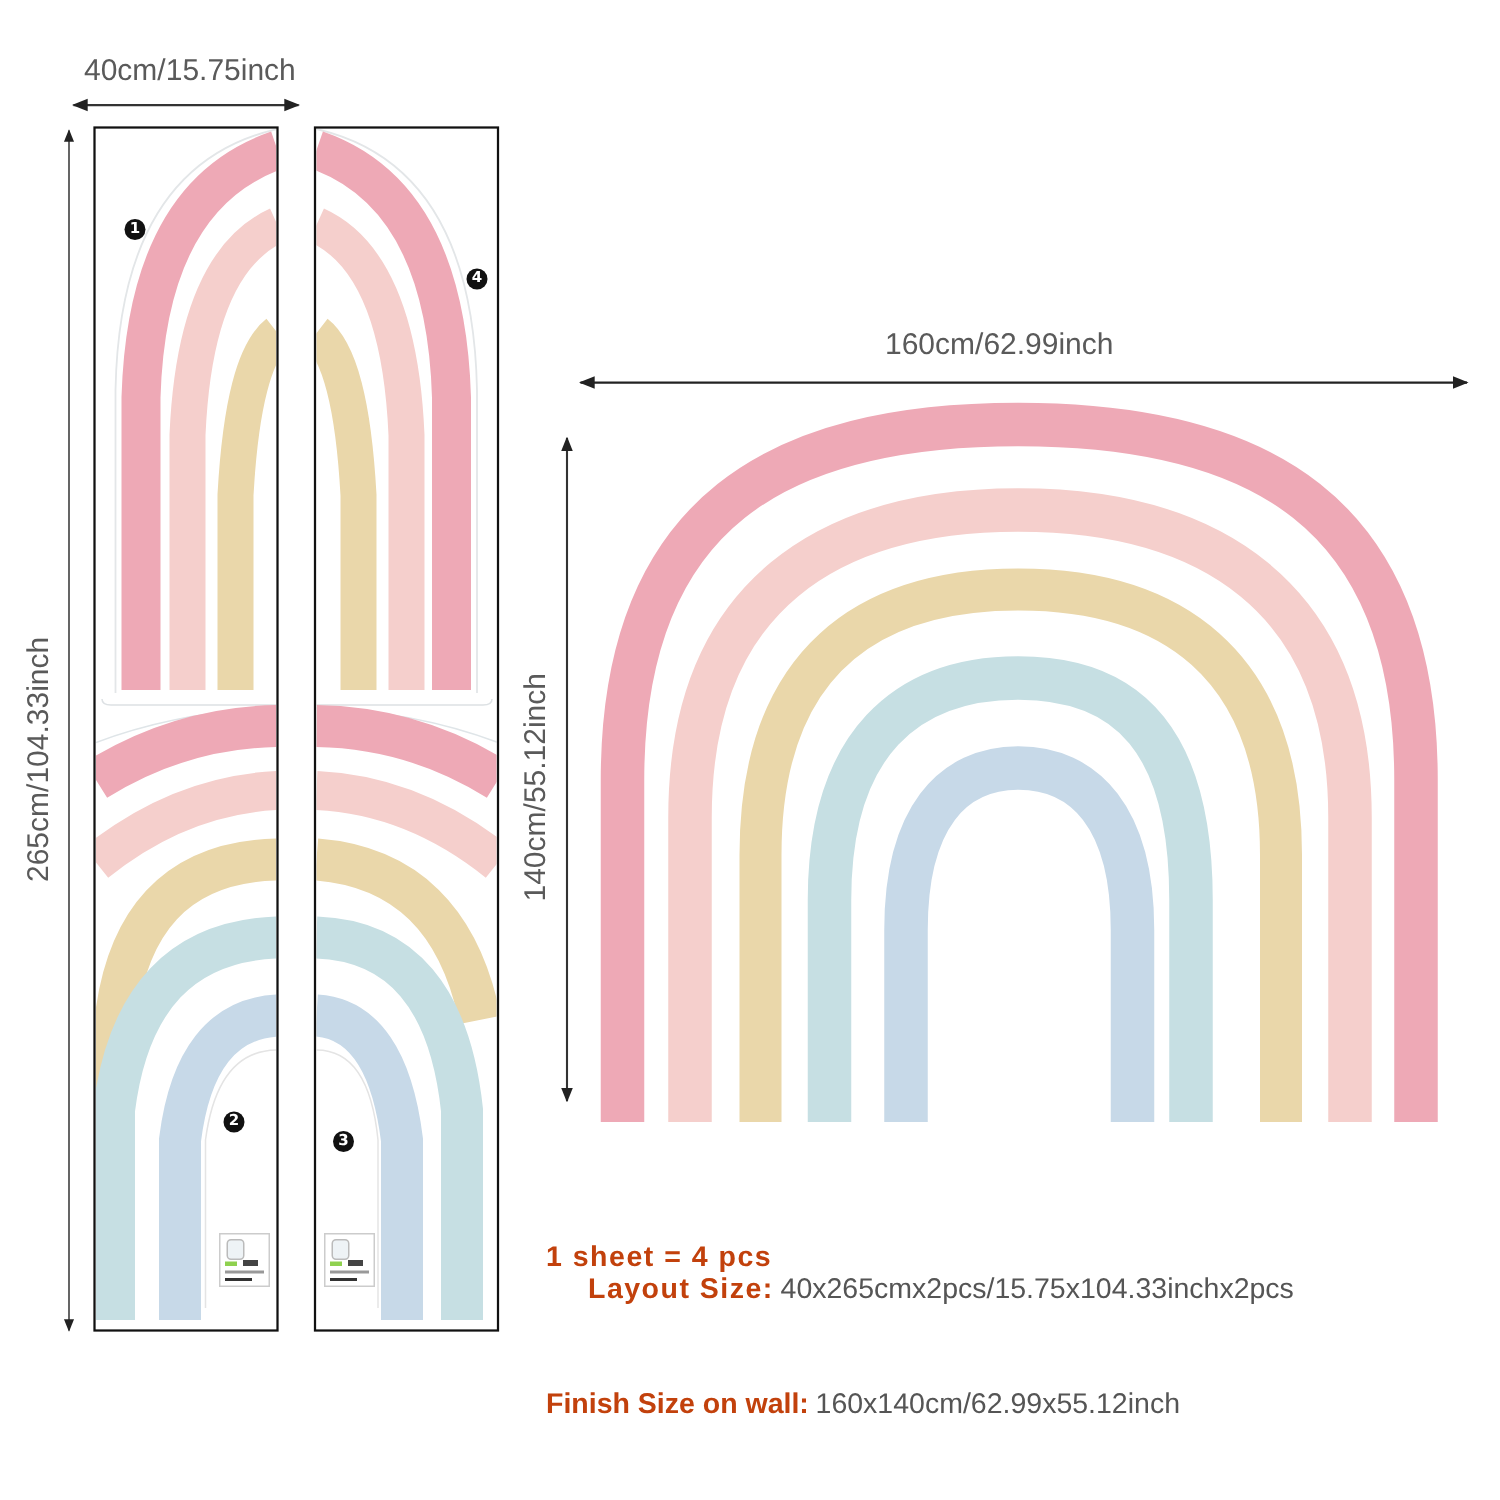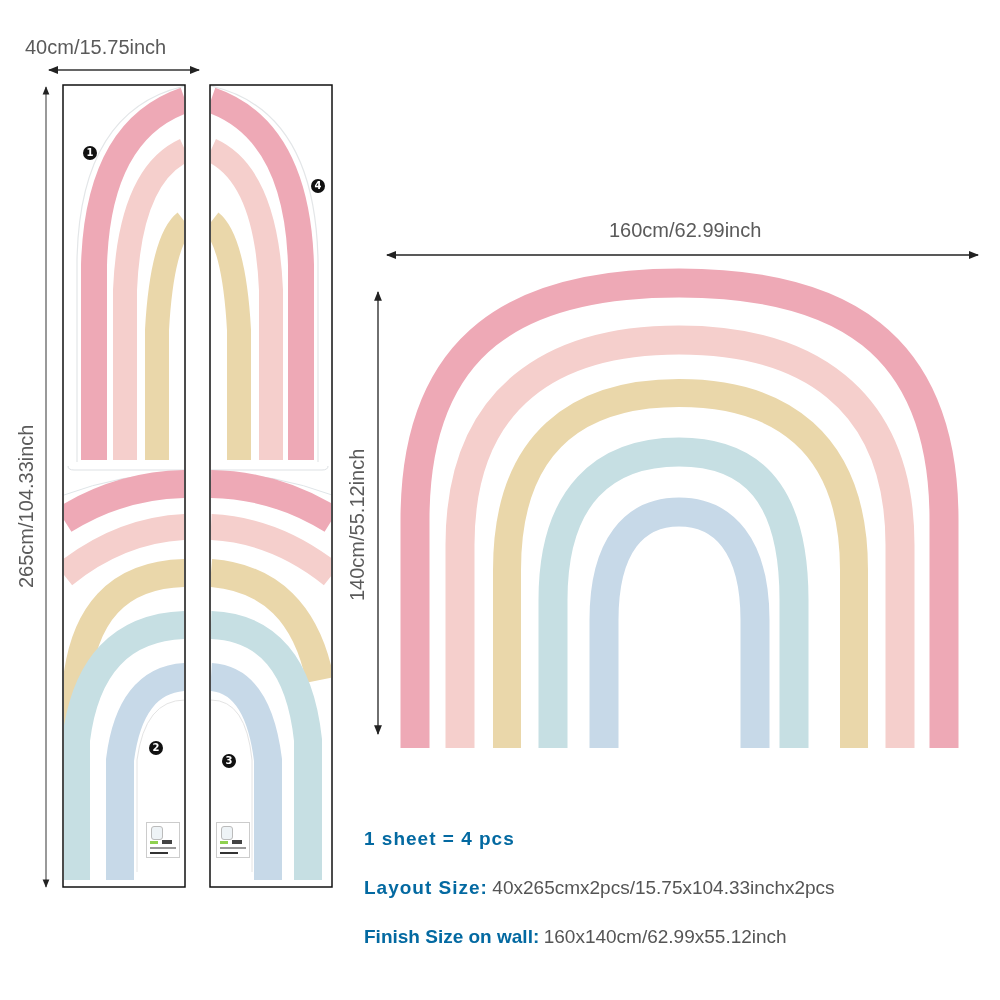--- a/index.html
+++ b/index.html
@@ -3,39 +3,39 @@
 <meta charset="utf-8">
 <style>
   html, body { margin:0; padding:0; background:#ffffff; }
   body { width:1000px; height:1000px; position:relative; overflow:hidden;
          font-family: "Liberation Sans", "DejaVu Sans", sans-serif; color:#555; }
   .abs { position:absolute; }
   .dim-label { color:#5a5a5a; font-size:20px; white-space:nowrap; }
   .vlabel { transform-origin: left top; transform: rotate(-90deg); }
   svg { position:absolute; left:0; top:0; }
   .info { position:absolute; left:364px; color:#555; white-space:nowrap; }
-  .info .k { letter-spacing:1px; font-weight:bold; font-size:19px; color:#0369a1; }
+  .info .k { letter-spacing:1px; font-weight:bold; font-size:19px; color:#c2410c; }
   .info .v { font-size:19px; color:#555; }
   .badge { position:absolute; width:14px; height:14px; border-radius:50%; background:#111;
            color:#fff; font-size:10px; font-weight:bold; text-align:center; line-height:14px;
            font-family:"DejaVu Sans", sans-serif; }
   .tag { position:absolute; width:32px; height:34px; border:1px solid #ccc; background:#fff; }
   .tag .img { position:absolute; left:4px; top:3px; width:10px; height:12px; border:1px solid #bbb; border-radius:3px; background:#eef3f6;}
   .tag .logo { position:absolute; left:3px; top:18px; width:8px; height:3px; background:#8fd14f; }
   .tag .code { position:absolute; left:15px; top:17px; width:10px; height:4px; background:#444; }
   .tag .l1 { position:absolute; left:3px; top:24px; width:26px; height:2px; background:#999; }
   .tag .l2 { position:absolute; left:3px; top:29px; width:18px; height:2px; background:#333; }
 </style>
 </head>
 <body>
 
-<div class="abs dim-label" style="left:25px; top:36px;">40cm/15.75inch</div>
+<div class="abs dim-label" style="left:56px; top:36px;">40cm/15.75inch</div>
 <div class="abs dim-label vlabel" style="left:15px; top:588px;">265cm/104.33inch</div>
 
-<div class="abs dim-label" style="left:590px; top:219px;margin-left:19px;">160cm/62.99inch</div>
+<div class="abs dim-label" style="left:590px; top:219px;">160cm/62.99inch</div>
 <div class="abs dim-label vlabel" style="left:346px; top:601px;">140cm/55.12inch</div>
 
 <svg width="1000" height="1000" viewBox="0 0 1000 1000">
   <defs>
     <marker id="arrow" viewBox="0 0 10 10" refX="9" refY="5" markerWidth="7" markerHeight="7" orient="auto-start-reverse">
       <path d="M0,1 L10,5 L0,9 z" fill="#222"></path>
     </marker>
     <clipPath id="clipA">
         <rect x="64" y="86" width="120" height="800"></rect>
       </clipPath>
@@ -120,20 +120,20 @@
   <div class="img"></div>
   <div class="logo"></div>
   <div class="code"></div>
   <div class="l1"></div>
   <div class="l2"></div>
 </div>
 
 <div class="info" style="top:828px;">
   <span class="k">1 sheet = 4 pcs</span>
 </div>
-<div class="info" style="top:877px;">
+<div class="info" style="top:849px;margin-left:28px;">
   <span class="k">Layout Size:</span>
   <span class="v">40x265cmx2pcs/15.75x104.33inchx2pcs</span>
 </div>
 <div class="info" style="top:926px;text-align:center;">
   <span class="k" style="letter-spacing:0;">Finish Size on wall:</span>
   <span class="v">160x140cm/62.99x55.12inch</span>
 </div>
 
 </body></html>

